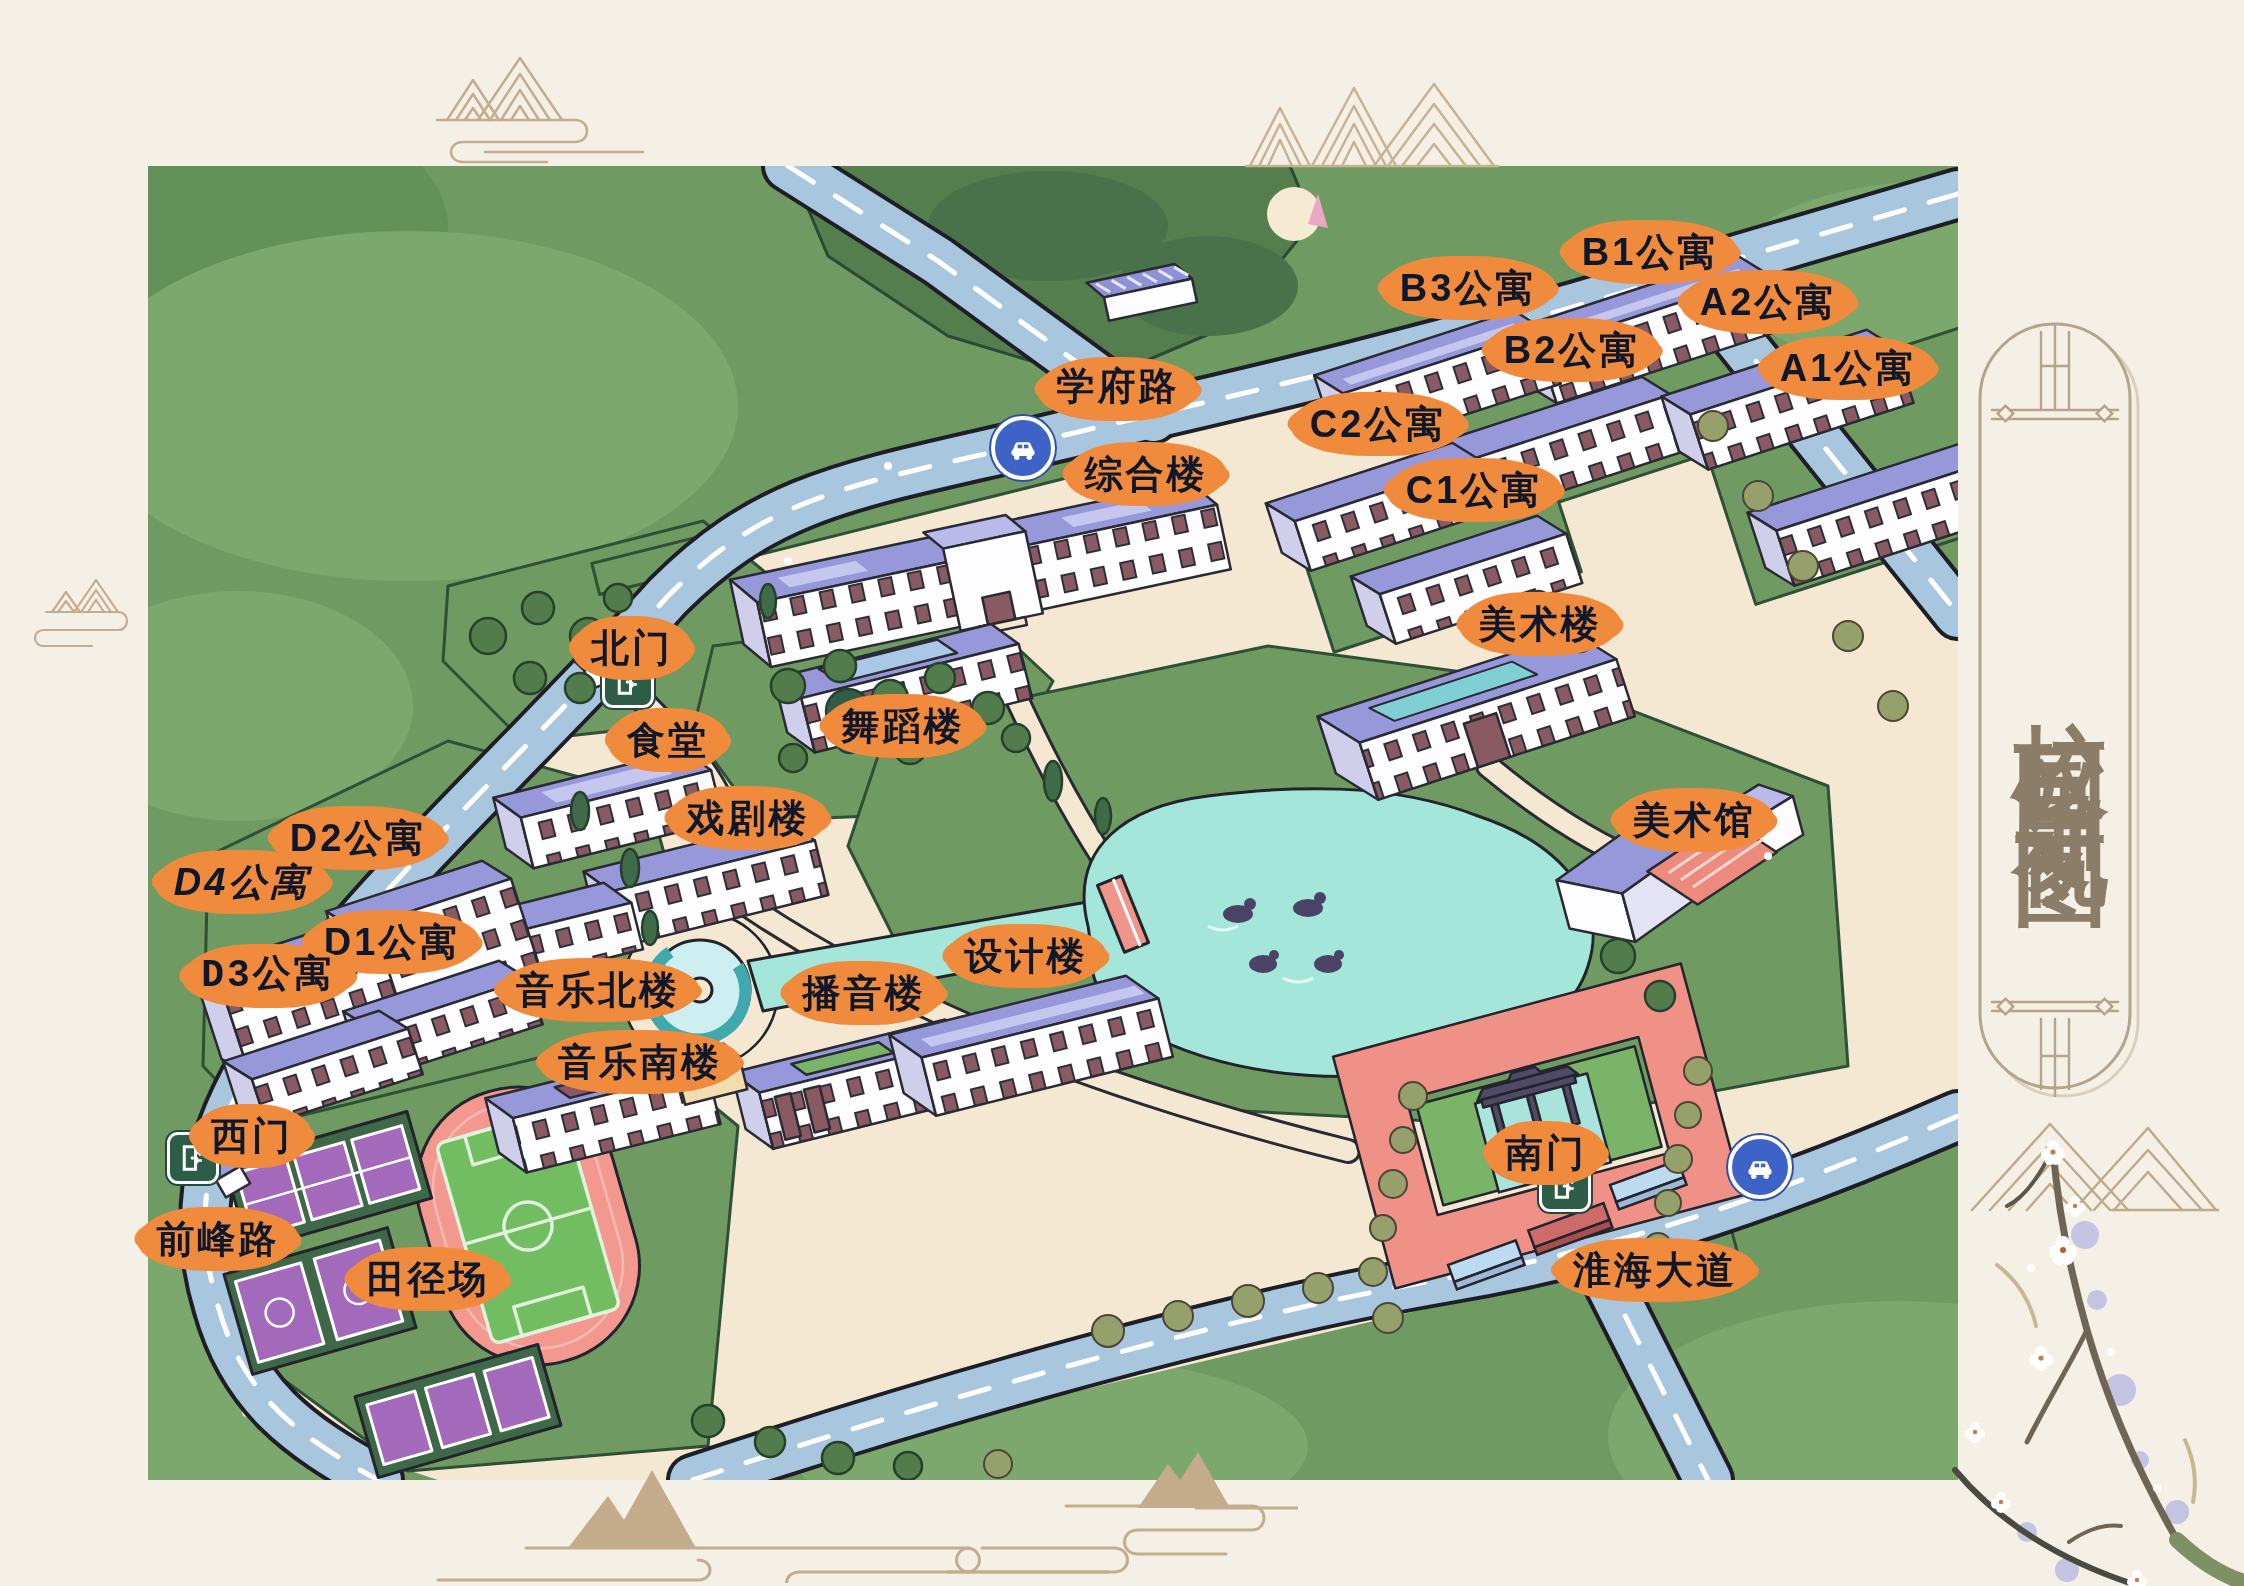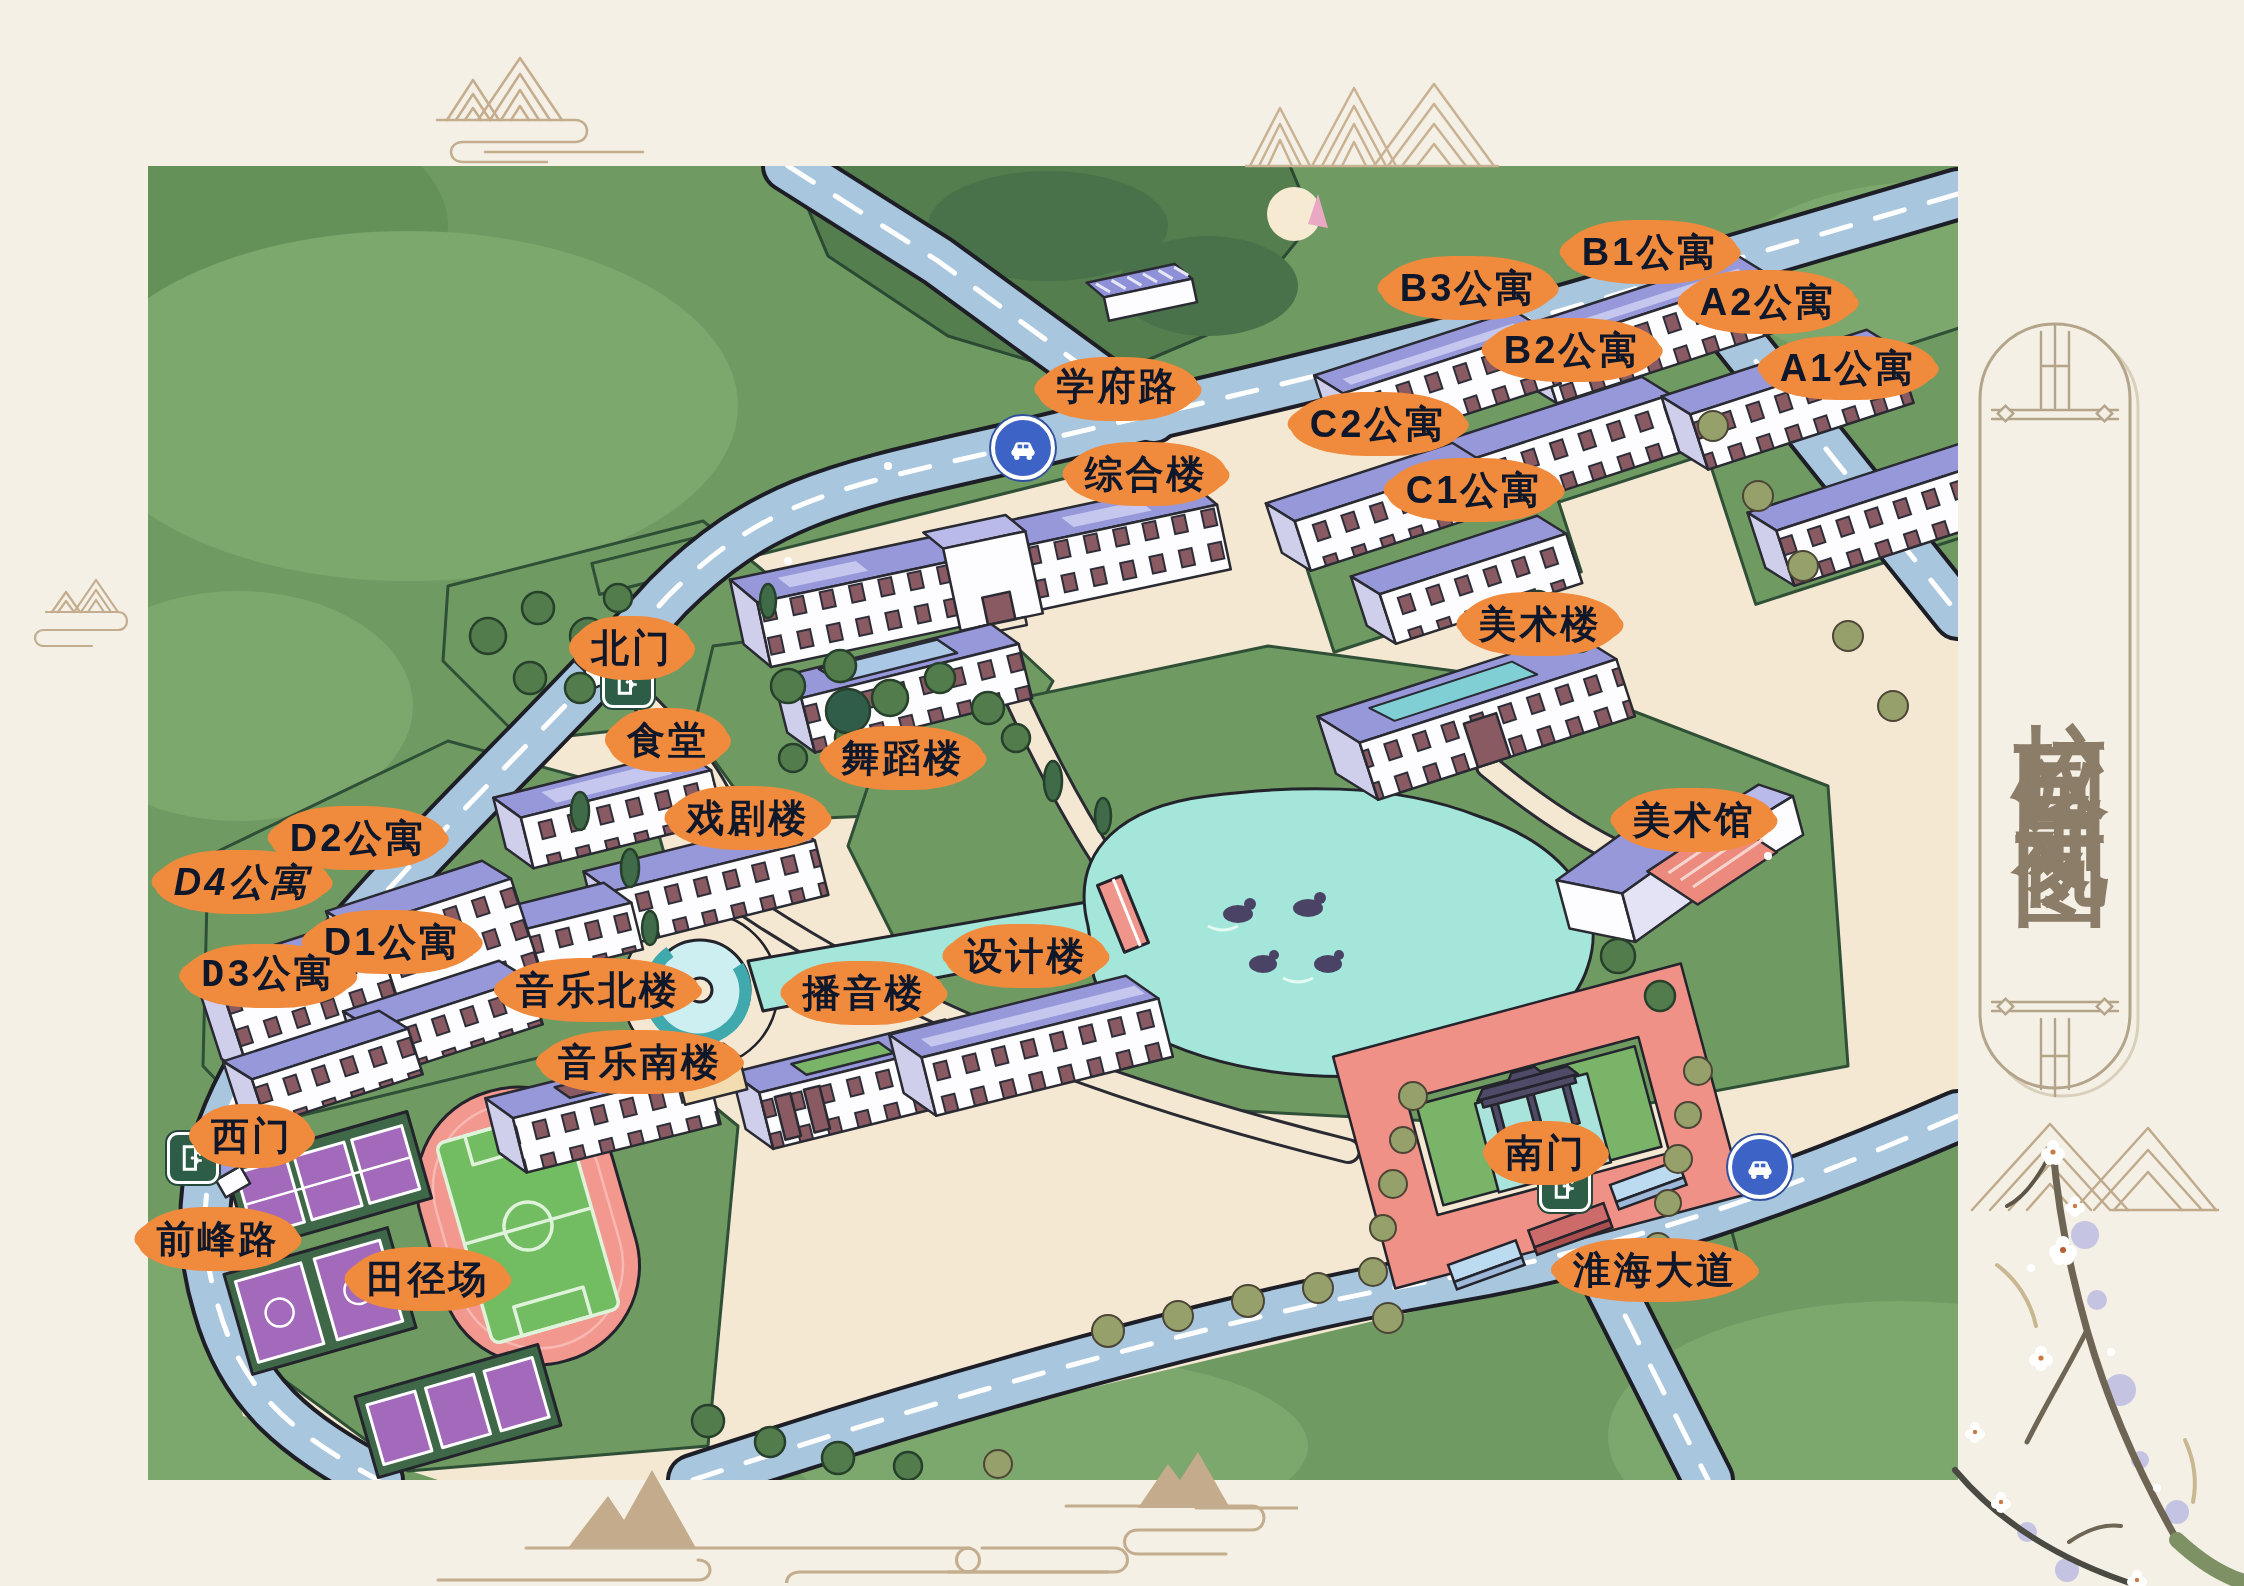--- a/index.html
+++ b/index.html
@@ -467,21 +467,21 @@
       <div class="badge" style="left: 1502px; top: 86px;">B1公寓</div>
       <div class="badge" style="left: 1320px; top: 122px;">B3公寓</div>
       <div class="badge" style="left: 1424px; top: 184px;">B2公寓</div>
       <div class="badge" style="left: 1620px; top: 136px;">A2公寓</div>
       <div class="badge" style="left: 1700px; top: 202px;">A1公寓</div>
       <div class="badge" style="left: 1230px; top: 258px;">C2公寓</div>
       <div class="badge" style="left: 1326px; top: 324px;">C1公寓</div>
       <div class="badge" style="left: 1392px; top: 458px;">美术楼</div>
       <div class="badge" style="left: 484px; top: 482px;">北门</div>
       <div class="badge" style="left: 520px; top: 574px;">食堂</div>
-      <div class="badge" style="left: 755px; top: 592px;">舞蹈楼</div>
+      <div class="badge" style="left: 755px; top: 560px;">舞蹈楼</div>
       <div class="badge" style="left: 600px; top: 652px;">戏剧楼</div>
       <div class="badge" style="left: 210px; top: 672px;">D2公寓</div>
       <div class="badge" style="left: 94px; top: 716px; font-style: italic;">D4公寓</div>
       <div class="badge" style="left: 244px; top: 776px;">D1公寓</div>
       <div class="badge" style="left: 120px; top: 810px; font-family: Liberation Mono, monospace;">D3公寓</div>
       <div class="badge" style="left: 1546px; top: 654px;">美术馆</div>
       <div class="badge" style="left: 450px; top: 824px;">音乐北楼</div>
       <div class="badge" style="left: 716px; top: 827px;">播音楼</div>
       <div class="badge" style="left: 878px; top: 790px;">设计楼</div>
       <div class="badge" style="left: 492px; top: 896px;">音乐南楼</div>

